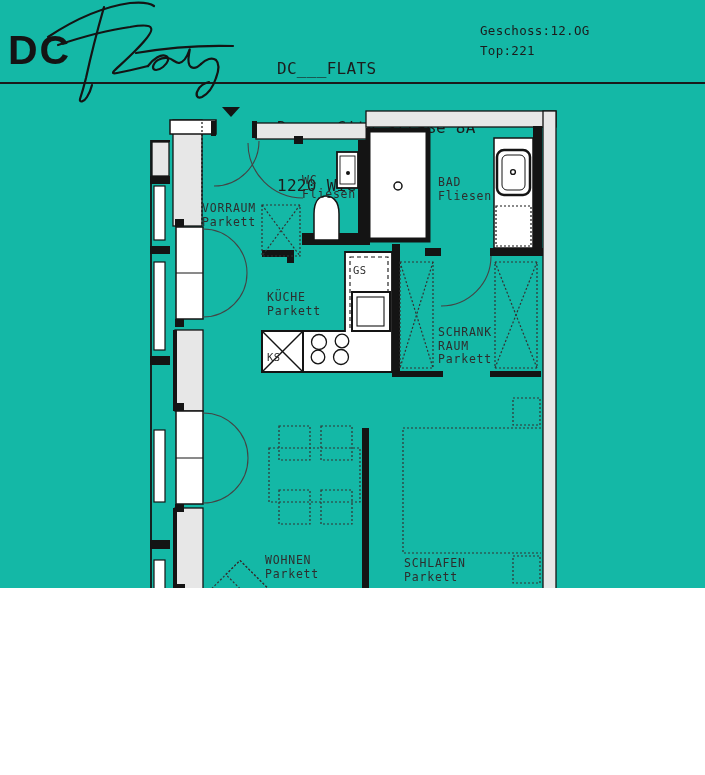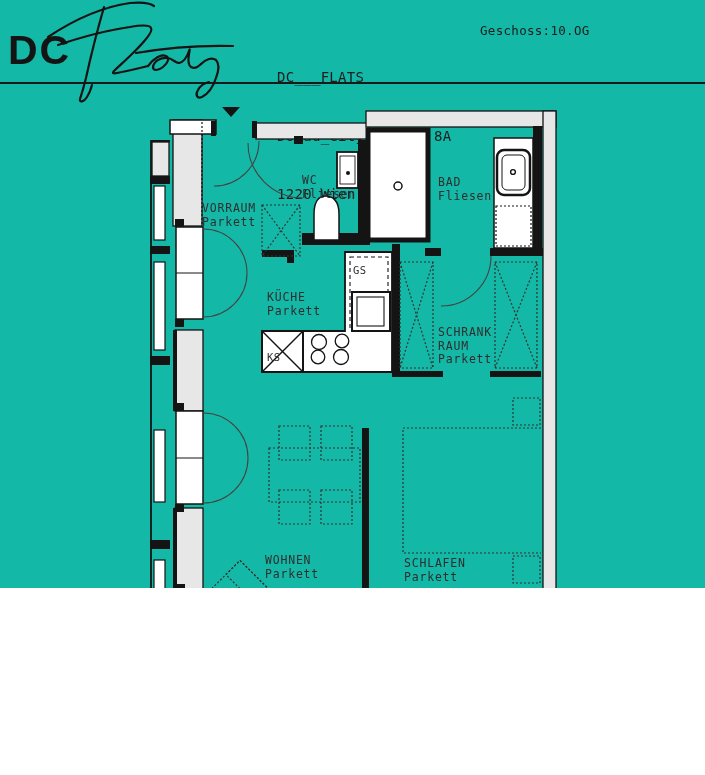--- a/index.html
+++ b/index.html
@@ -2,21 +2,21 @@
 <html><head>
 <meta charset="utf-8">
 <style>
   html,body{margin:0;padding:0;background:#fff;}
   .page{position:relative;width:705px;height:588px;background:#14b8a6;overflow:hidden;
         font-family:"DejaVu Sans Mono", monospace;color:#141414;}
   
   .logo-dc{position:absolute;left:8px;top:30px;font-family:"Liberation Sans",sans-serif;
            font-weight:bold;font-size:41px;letter-spacing:2px;color:#141414;line-height:1;}
   .sig-svg{position:absolute;left:0;top:0;z-index:3;}
-  .addr{position:absolute;left:277px;top:29px;font-size:14px;line-height:19.5px;
+  .addr{position:absolute;left:277px;top:20px;font-size:16px;line-height:19.5px;
         letter-spacing:0.3px;color:#1c1c1c;white-space:pre;}
   .info{position:absolute;left:480px;top:21px;width:216px;font-size:12.5px;
         letter-spacing:0.3px;color:#1c1c1c;}
   .info-row{display:flex;justify-content:flex-start;line-height:19.5px;}
   .hr{position:absolute;left:0;top:82px;width:705px;height:2px;background:#1a1a1a;z-index:2;}
   
   .plan-svg{position:absolute;left:0;top:0;}
   .plan-svg text{font-family:"DejaVu Sans Mono",monospace;fill:#2e2e2e;font-size:11.5px;letter-spacing:0.8px;}
   .plan-svg text.small{font-size:10.5px;letter-spacing:0.4px;}
 </style>
@@ -41,21 +41,25 @@
 
   <div class="addr">
     <div>DC___FLATS</div>
     <div>Donau_City_Straße 8A</div>
     <div>1220 Wien</div>
   </div>
 
   <div class="info">
     <div class="info-row">
       <span>Geschoss:</span>
-      <span>10.OG</span>
+      <span>12.OG</span>
+    </div>
+    <div class="info-row">
+      <span>Top:</span>
+      <span>221</span>
     </div>
   </div>
 
   <div class="hr"></div>
 
   <svg class="plan-svg" width="705" height="775" viewBox="0 0 705 775">
 
     <polygon points="222,107 240,107 231,117" fill="#141414"></polygon>
 
     <g fill="#e7e7e7" stroke="#141414" stroke-width="1.3">

